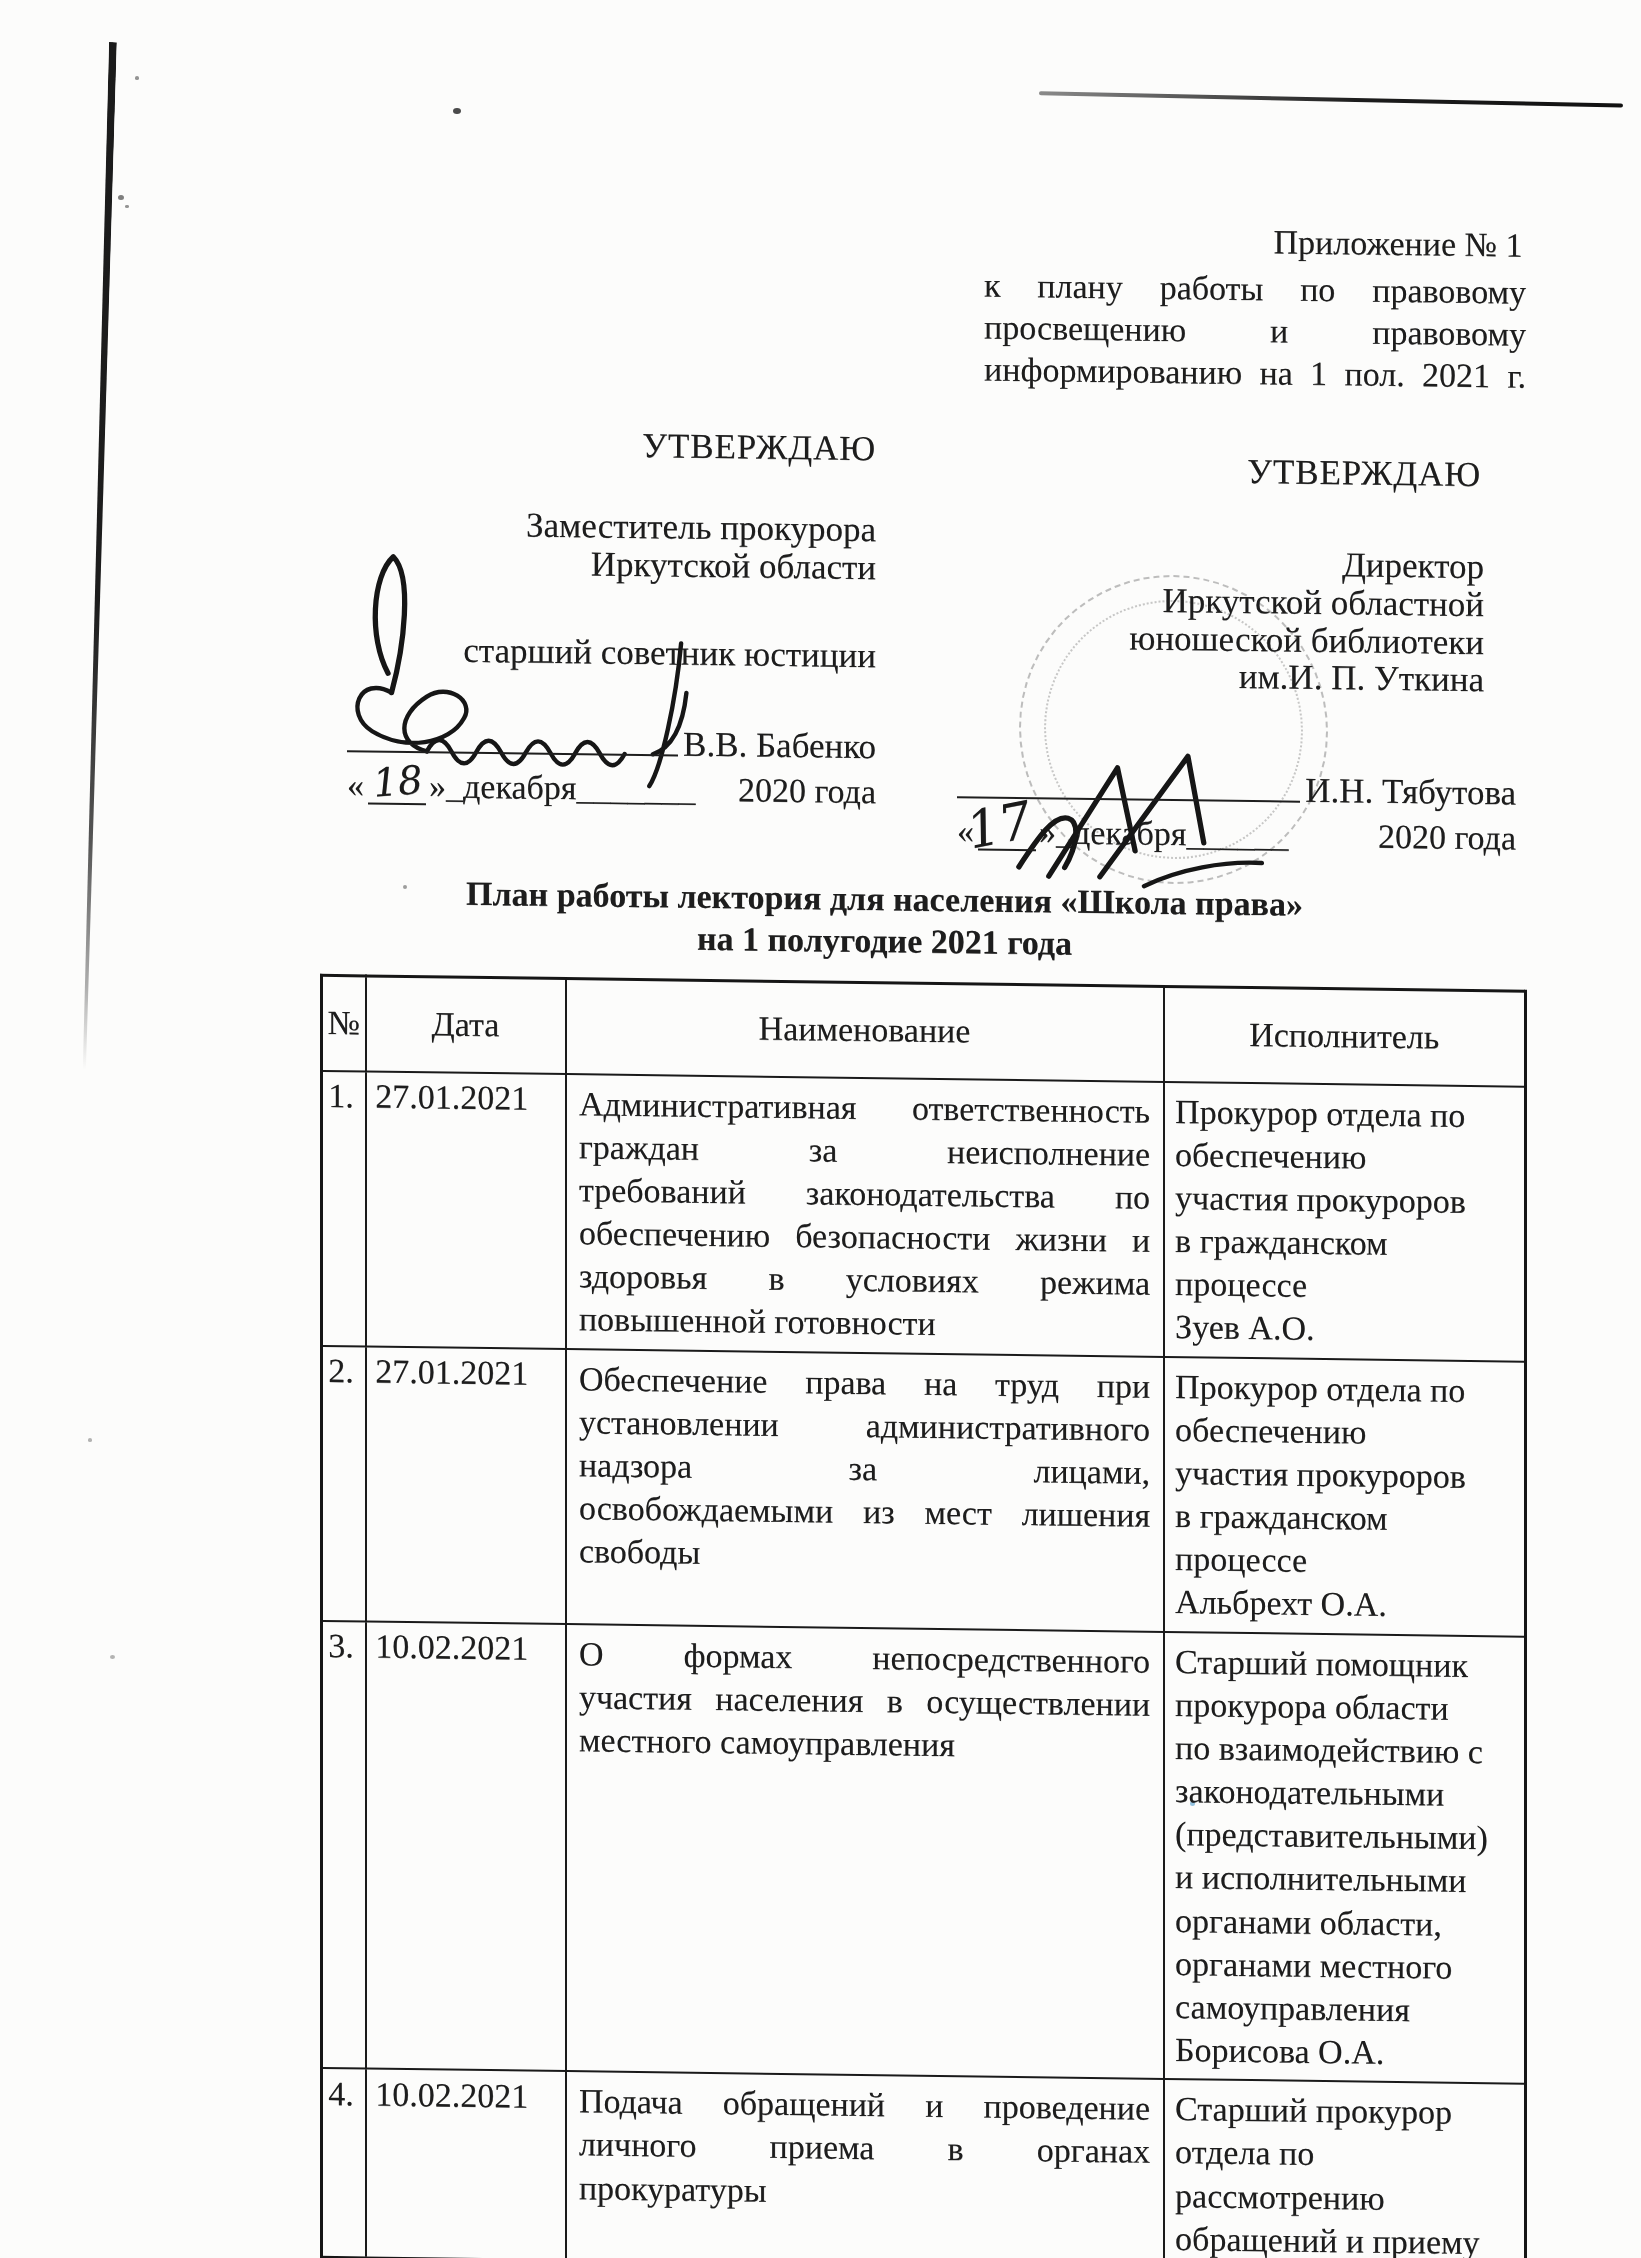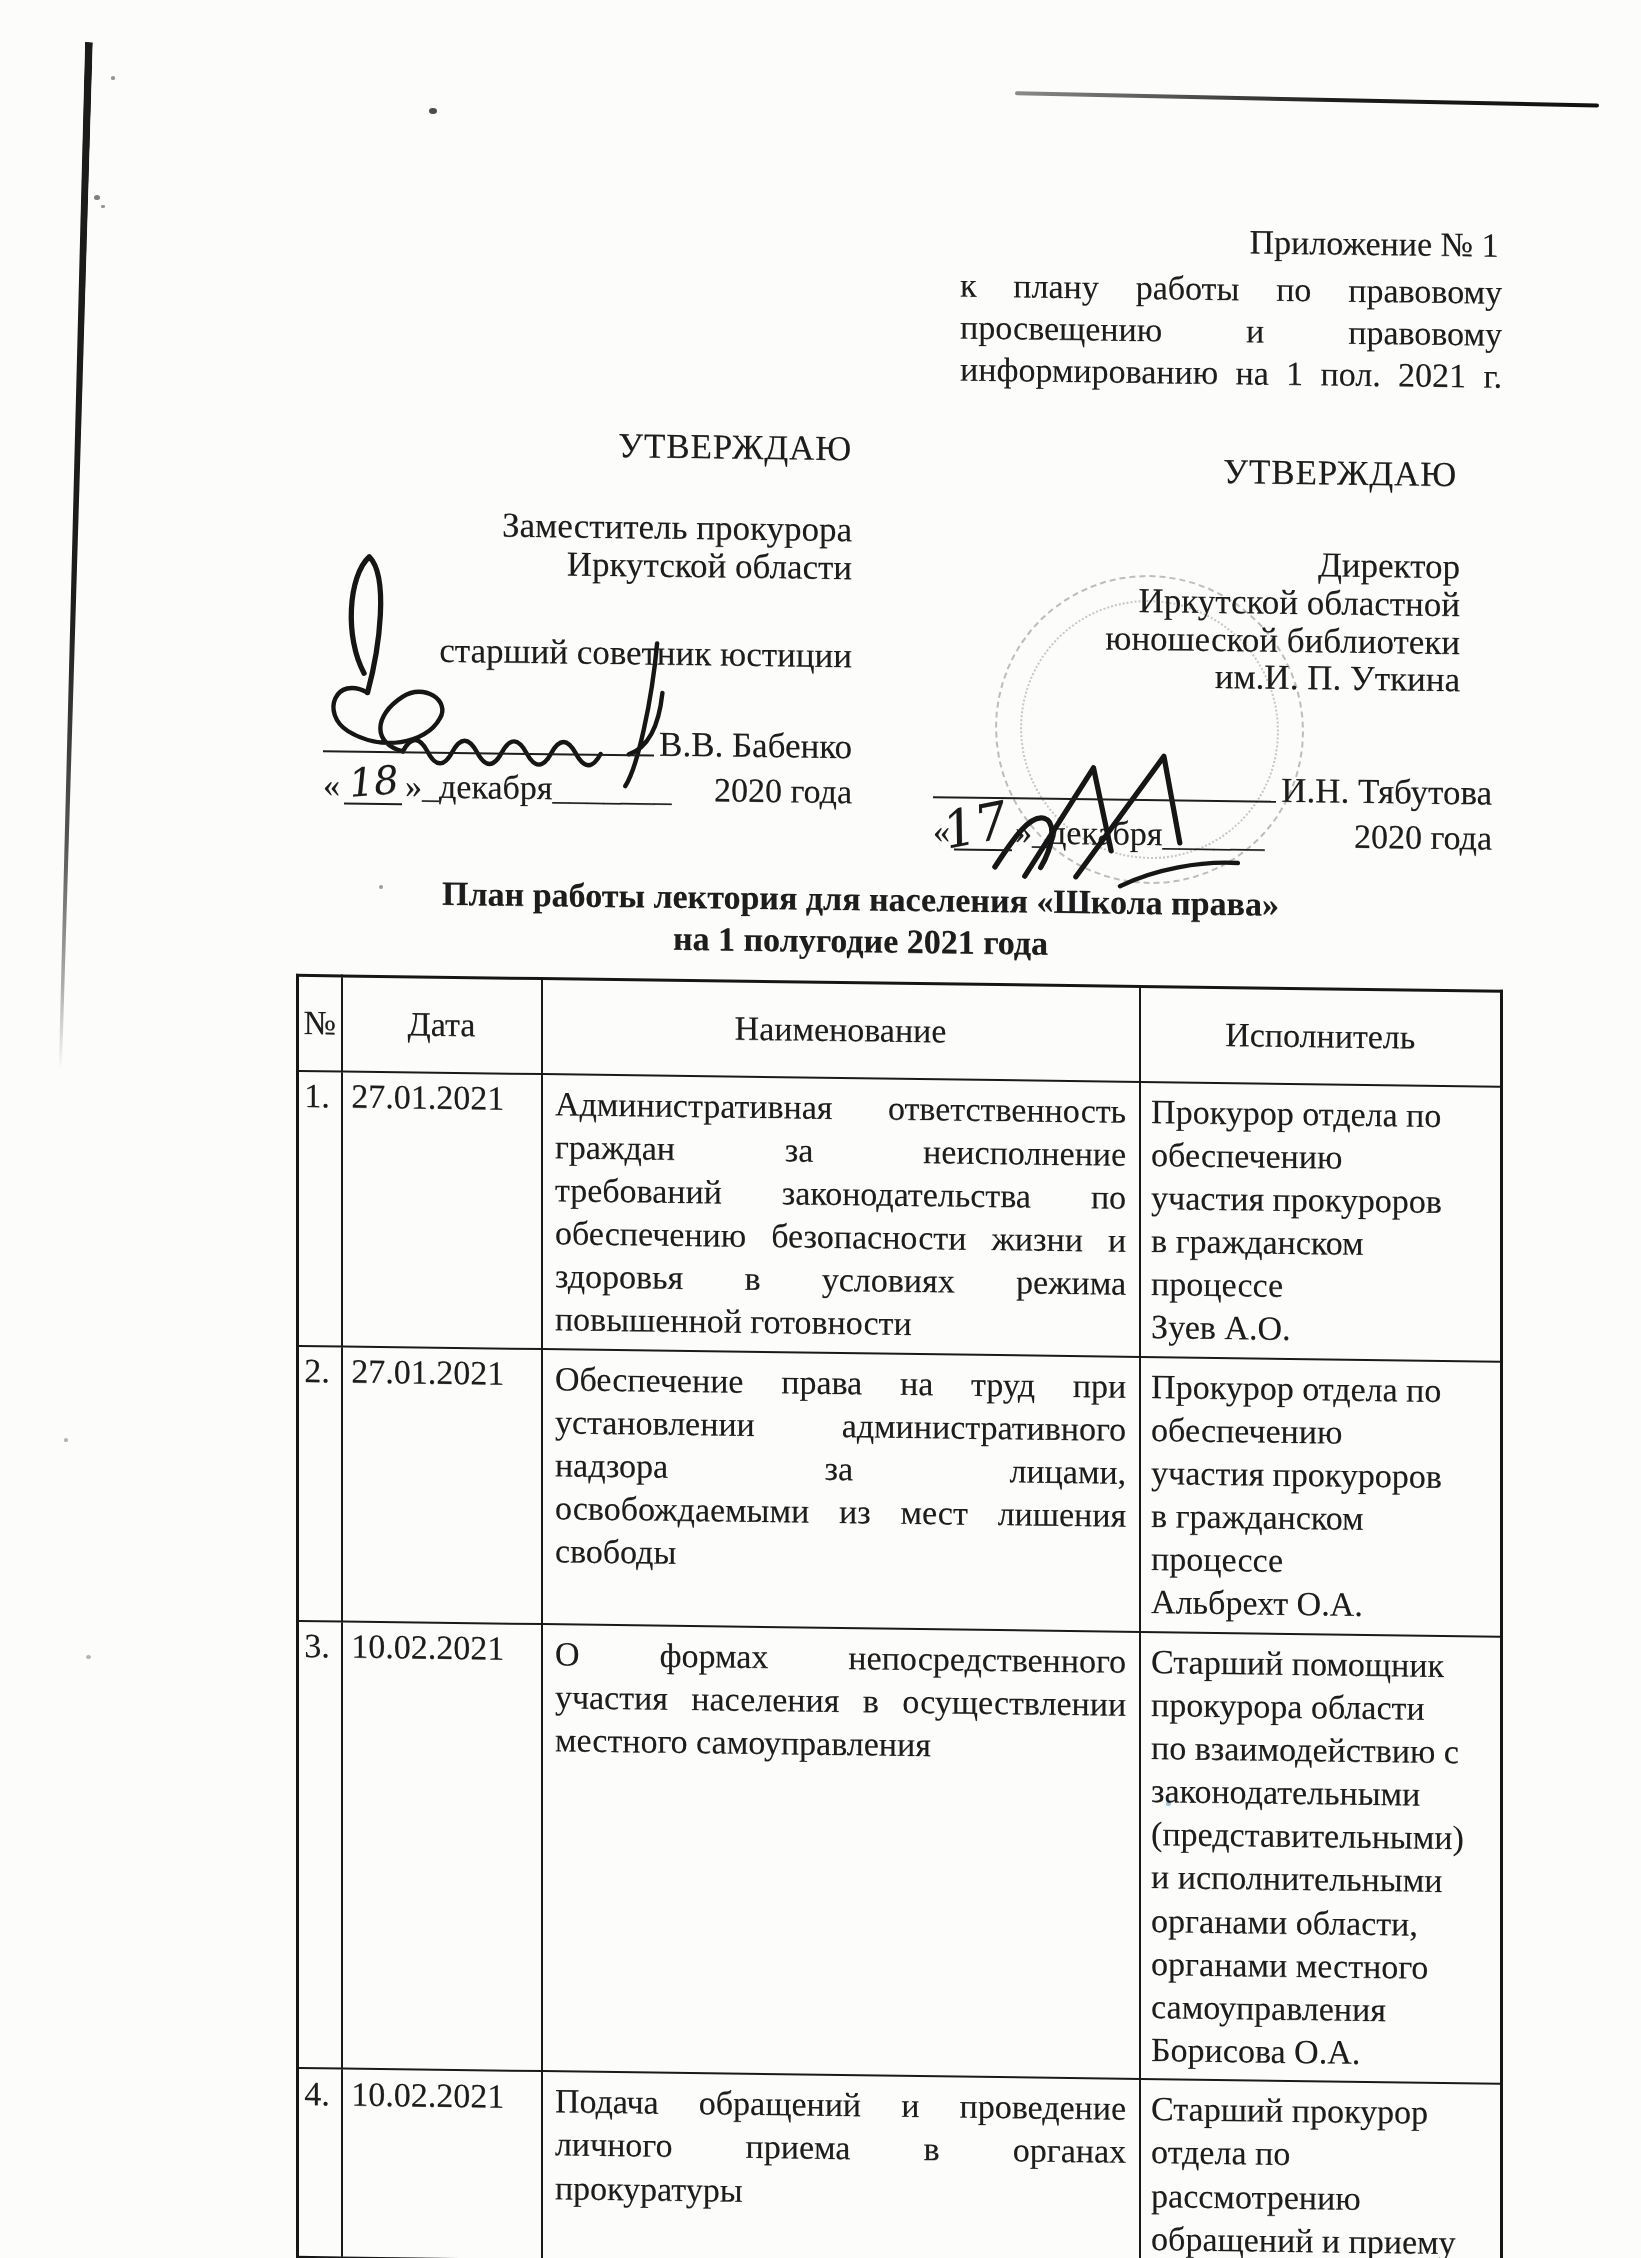--- a/index.html
+++ b/index.html
@@ -1,20 +1,21 @@
 <!DOCTYPE html>
 <html style="font-size:14px"><head>
 <meta charset="utf-8">
 <style>
   * { margin:0; padding:0; box-sizing:border-box; }
   html,body { background:#fcfcfb; }
   .page {
     position:relative; width:1614px; height:2258px; overflow:hidden;
     background:#fcfcfb; color:#1d1d1d;
     font-family:"Liberation Serif","DejaVu Serif",serif;
+    margin-left:24px;
   }
   .content {
     position:absolute; inset:0;
     transform:skewY(0.75deg); transform-origin:0 0;
     text-shadow:0.2px 0.3px 0.6px rgba(25,25,25,0.45);
   }
   
   .edge-line {
     position:absolute; left:84px; top:42px; width:8.8px; height:1028px;
     background:linear-gradient(to bottom,#1b1b1b 0%,#1d1d1d 55%,rgba(30,30,30,.75) 78%,rgba(30,30,30,.35) 92%,rgba(30,30,30,0) 100%);

